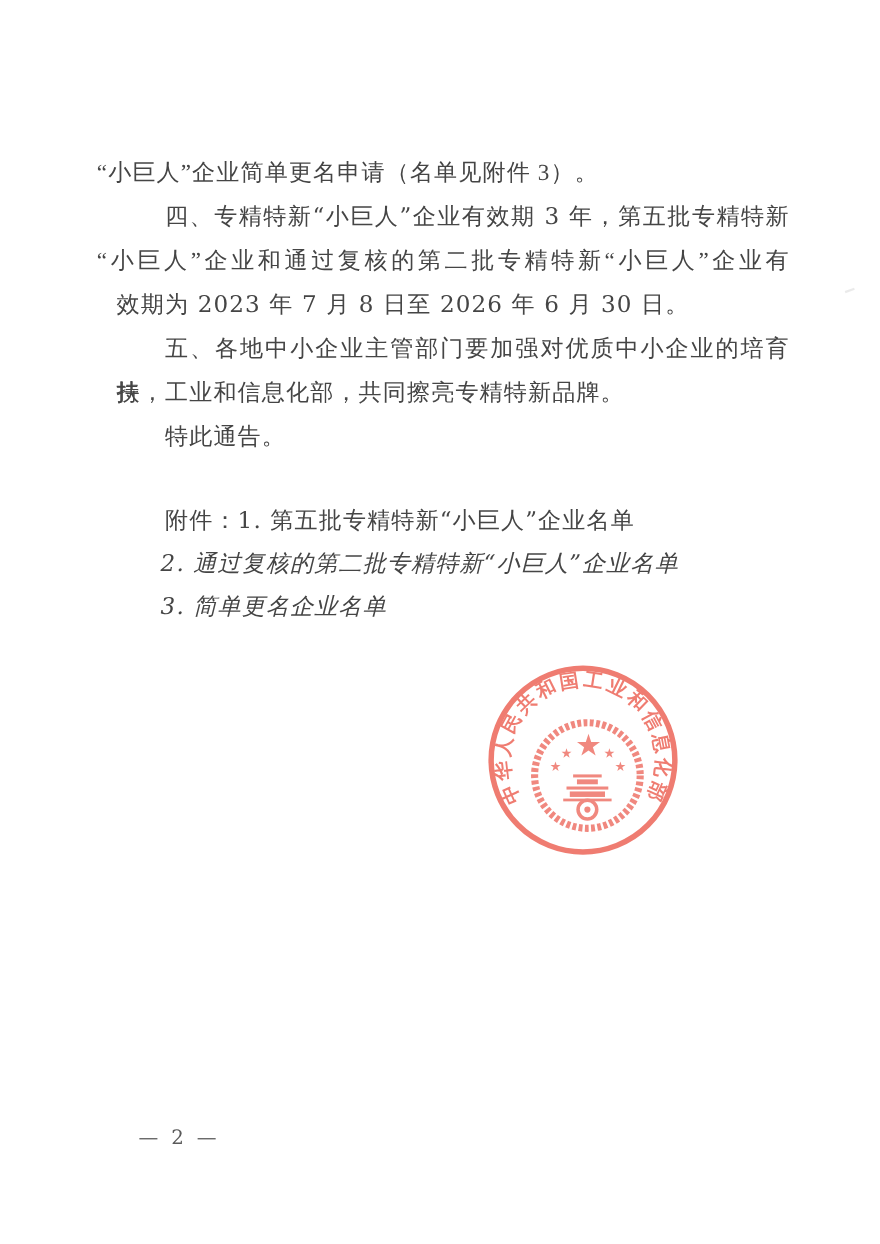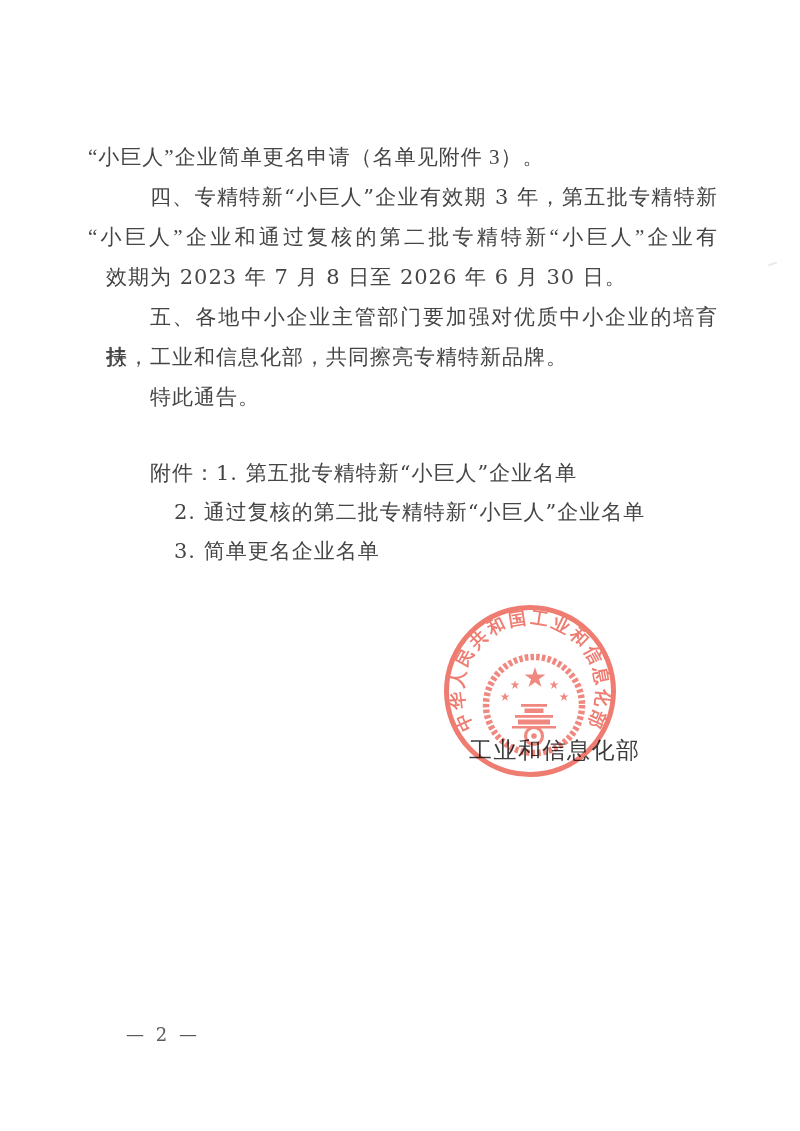--- a/index.html
+++ b/index.html
@@ -33,21 +33,21 @@
     position: absolute;
     left: 106px;
     top: 454px;
     width: 640px;
     font-size: 21px;
     letter-spacing: 1px;
     line-height: 39px;
   }
   .att-line { height: 39px; white-space: nowrap; }
   .att-line.first { margin-left: 44px; }
-  .att-line.item { margin-left: 68px; }
+  .att-line.item { margin-left: 40px; font-style: italic; }
 
   
   .dept-name {
     position: absolute;
     left: 469px;
     top: 735px;
     font-size: 23px;
     letter-spacing: 1.5px;
     color: #3c3c3c;
     white-space: nowrap;
@@ -109,21 +109,20 @@
     <div class="line">持，工业和信息化部，共同擦亮专精特新品牌。</div>
     <div class="line indent">特此通告。</div>
   </div>
 
   <div class="attachments">
     <div class="att-line first">附件：1. 第五批专精特新“小巨人”企业名单</div>
     <div class="att-line item">2. 通过复核的第二批专精特新“小巨人”企业名单</div>
     <div class="att-line item">3. 简单更名企业名单</div>
   </div>
 
-  <div class="dept-name">工业和信息化部</div>
 
   <svg class="seal seal-ink" viewBox="0 0 204 204">
     <defs>
       <path id="star5" d="M0,-1 L0.224,-0.309 L0.951,-0.309 L0.363,0.118 L0.588,0.809 L0,0.382 L-0.588,0.809 L-0.363,0.118 L-0.951,-0.309 L-0.224,-0.309 Z"></path>
       <path id="ringArc" d="M 47.1 140.4 A 67 67 0 1 1 156.9 140.4" fill="none"></path>
     </defs>
 
     <circle cx="102" cy="102" r="83.5" fill="none" stroke="currentColor" stroke-width="5"></circle>
 
     <text class="seal-ring-text" fill="currentColor">

